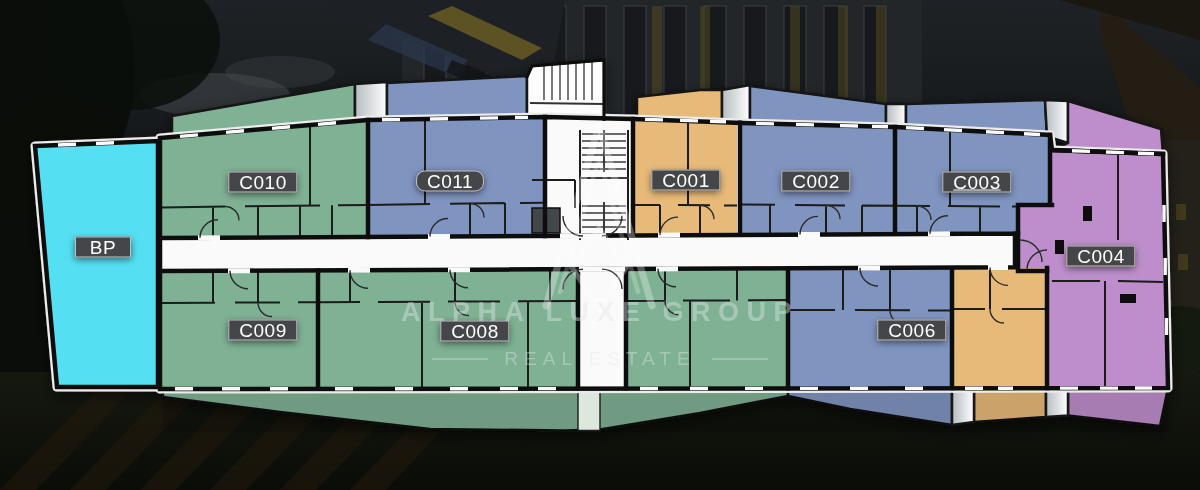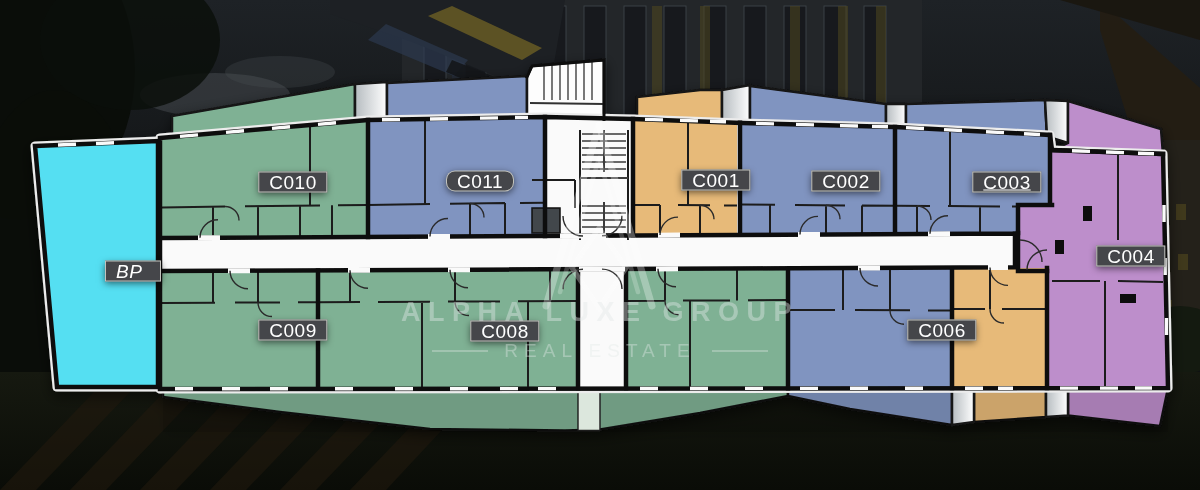--- a/index.html
+++ b/index.html
@@ -2,25 +2,25 @@
 <html style="--chip-bg: #45464a; --chip-text: #ffffff;"><head>
 <meta charset="utf-8">
 <style>
   html,body{margin:0;padding:0;background:#0c0d0e;}
   #stage{position:relative;width:1200px;height:490px;overflow:hidden;background:#101112;
          font-family:"Liberation Sans",sans-serif;}
   #plan-svg{position:absolute;inset:0;}
   .chip{position:absolute;transform:translate(-50%,-50%);background:var(--chip-bg,#45464a);
         color:var(--chip-text,#fff);border:1px solid rgba(225,225,218,.8);
         box-shadow:0 2px 7px rgba(0,0,0,.55);font-size:19px;line-height:1;
-        padding:0 10px;min-width:34px;text-align:left;letter-spacing:.5px;cursor:pointer;
-        user-select:none;margin-left:30px;}
+        padding:0 10px;min-width:34px;text-align:center;letter-spacing:.5px;cursor:pointer;
+        user-select:none;}
   #watermark{position:absolute;left:0;right:0;top:297px;text-align:center;pointer-events:none;}
   #wm-line1{color:rgba(226,232,230,.42);font-size:27px;letter-spacing:7.5px;font-weight:700;}
-  #wm-line2{margin-top:12px;display:flex;align-items:center;justify-content:center;gap:16px;
+  #wm-line2{margin-top:20px;display:flex;align-items:center;justify-content:center;gap:16px;
             color:rgba(226,232,230,.40);font-size:19px;letter-spacing:6px;}
   .wm-dash{display:inline-block;width:56px;height:2px;background:rgba(226,232,230,.35);}
 </style>
 </head>
 <body>
 
 <div id="stage">
 
 <svg id="plan-svg" width="1200" height="490" viewBox="0 0 1200 490">
   <defs>
@@ -254,21 +254,21 @@
 
   <g fill="none" stroke-linecap="round">
     <path d="M599,125 L546,306" stroke="rgba(255,255,255,0.30)" stroke-width="7"></path>
     <path d="M599,125 L652,306" stroke="rgba(255,255,255,0.30)" stroke-width="7"></path>
     <path d="M599,158 L560,292" stroke="rgba(255,255,255,0.22)" stroke-width="4.5"></path>
     <path d="M599,158 L638,292" stroke="rgba(255,255,255,0.22)" stroke-width="4.5"></path>
     <path d="M599,228 L626,268 L599,308 L572,268 Z" stroke="rgba(255,255,255,0.30)" stroke-width="5" fill="rgba(255,255,255,0.06)"></path>
   </g>
 </svg>
 
-  <div class="chip" style="left:103px;top:271px;font-style:italic;">BP</div>
+  <div class="chip" style="left:103px;top:247px;">BP</div>
   <div class="chip" style="left:263px;top:182px;">C010</div>
   <div class="chip" style="left:450px;top:181px;border-radius:9px;">C011</div>
   <div class="chip" style="left:686px;top:180px;">C001</div>
   <div class="chip" style="left:816px;top:181px;">C002</div>
   <div class="chip" style="left:977px;top:182px;text-decoration:underline;">C003</div>
   <div class="chip" style="left:1101px;top:256px;">C004</div>
   <div class="chip" style="left:263px;top:330px;">C009</div>
   <div class="chip" style="left:475px;top:331px;">C008</div>
   <div class="chip" style="left:912px;top:330px;">C006</div>
 

